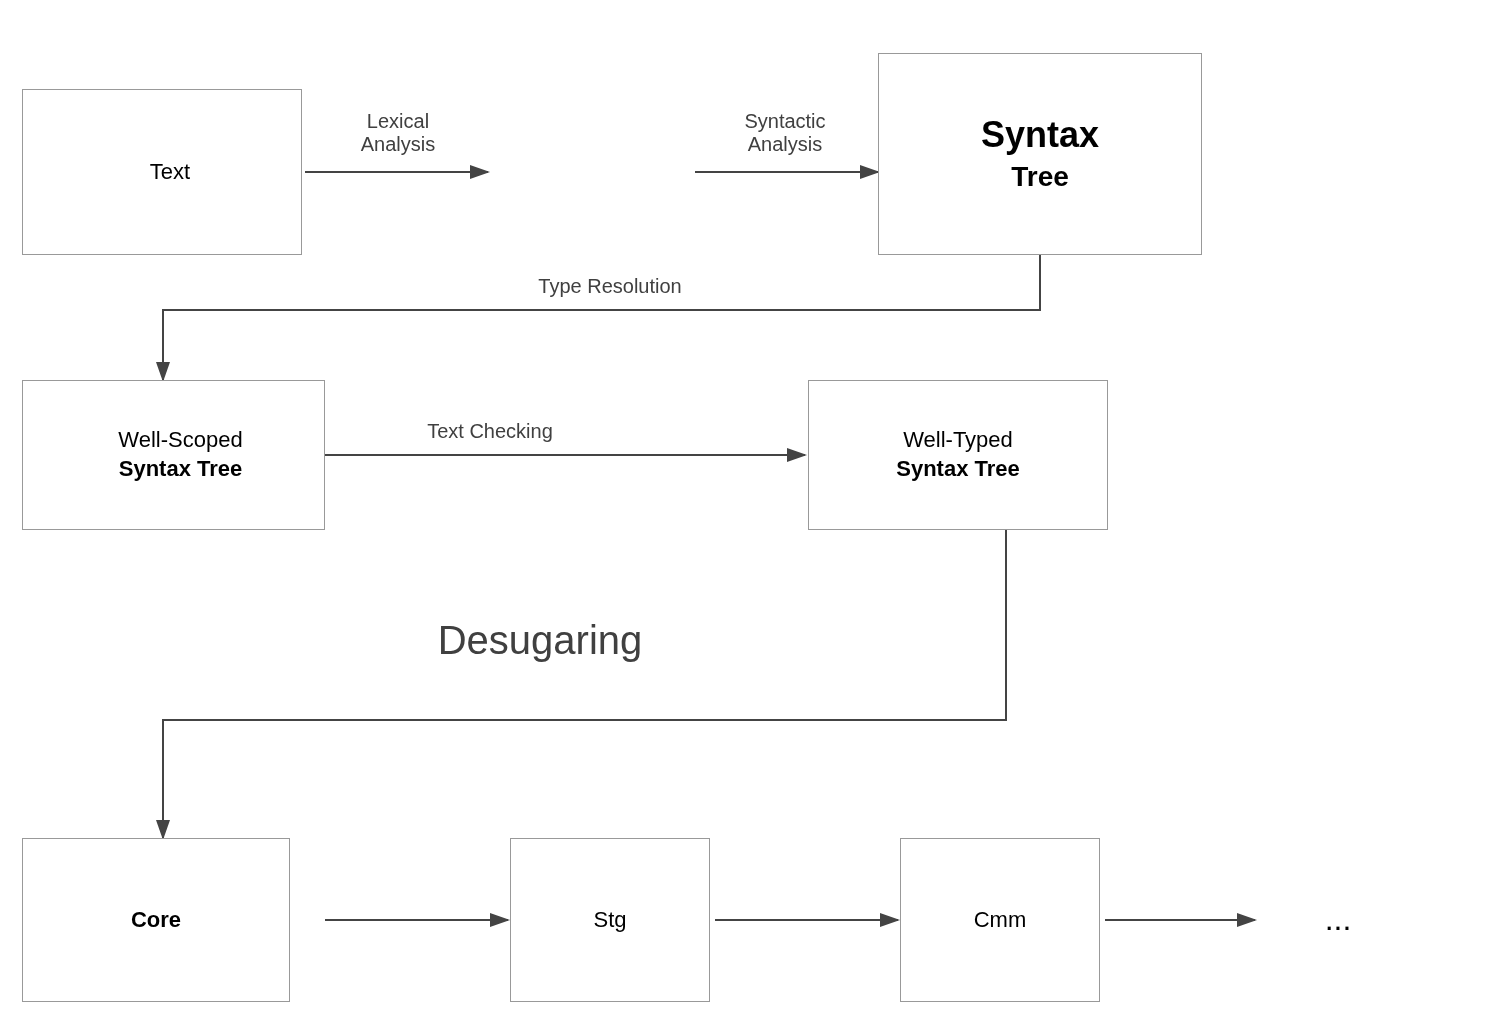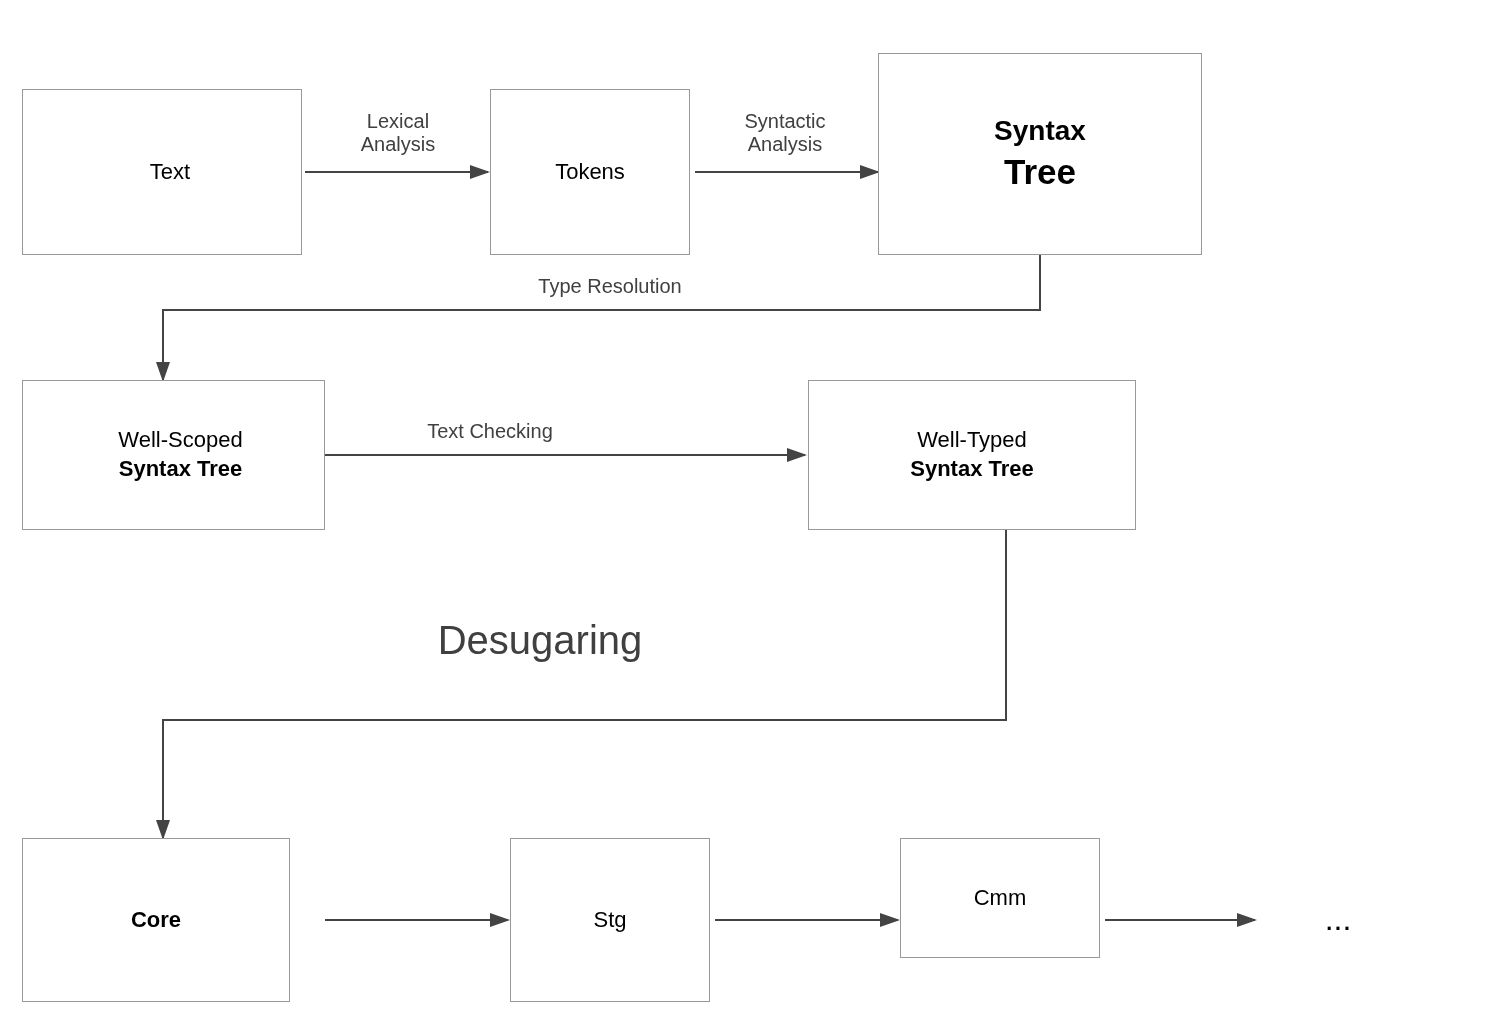--- a/index.html
+++ b/index.html
@@ -77,60 +77,57 @@
     <line x1="715" y1="920" x2="898" y2="920" stroke="#444" stroke-width="2" marker-end="url(#arrowhead)"></line>
 
     <line x1="1105" y1="920" x2="1255" y2="920" stroke="#444" stroke-width="2" marker-end="url(#arrowhead)"></line>
 
   </svg>
 
   <div class="box" style="left:22px; top:89px; width:280px; height:166px;padding-left:30px;">
     <span>Text</span>
   </div>
 
-  <div class="box" style="left:490px; top:89px; width:200px; height:166px;">
-    <span>Tokens</span>
-  </div>
 
   <div class="box" style="left:878px; top:53px; width:324px; height:202px;">
-    <span style="font-weight:bold; font-size:28px;">Syntax</span>
-    <span style="font-weight:bold; font-size:35px;">Tree</span>
+    <span style="font-weight:bold; font-size:36px;">Syntax</span>
+    <span style="font-weight:bold; font-size:28px;">Tree</span>
   </div>
 
   <div class="arrow-label" style="left:318px; top:110px; width:160px;">Lexical<br>Analysis</div>
 
   <div class="arrow-label" style="left:700px; top:110px; width:170px;">Syntactic<br>Analysis</div>
 
   <div class="arrow-label" style="left:480px; top:275px; width:260px;">Type Resolution</div>
 
   <div class="box" style="left:22px; top:380px; width:303px; height:150px;padding-left:28px;">
     <span>Well-Scoped</span>
     <span style="font-weight:bold;">Syntax Tree</span>
   </div>
 
-  <div class="box" style="left:808px; top:380px; width:328px; height:150px;">
+  <div class="box" style="left:808px; top:380px; width:300px; height:150px;">
     <span>Well-Typed</span>
     <span style="font-weight:bold;">Syntax Tree</span>
   </div>
 
   <div class="arrow-label" style="left:390px; top:420px; width:200px;">Text Checking</div>
 
   <div class="arrow-label" style="left:390px; top:618px; width:300px; font-size:40px;">
     <span>Desugaring</span>
   </div>
 
   <div class="box" style="left:22px; top:838px; width:268px; height:164px;font-weight:bold;">
     <span>Core</span>
   </div>
 
   <div class="box" style="left:510px; top:838px; width:200px; height:164px;">
     <span>Stg</span>
   </div>
 
-  <div class="box" style="left:900px; top:838px; width:200px; height:120px;">
+  <div class="box" style="left:900px; top:838px; width:200px; height:164px;">
     <span>Cmm</span>
   </div>
 
   <div class="box" style="left:1258px; top:838px; width:160px; height:164px; font-size:32px; border: none;">
     <span>...</span>
   </div>
 
 </div>
 
 </body></html>

